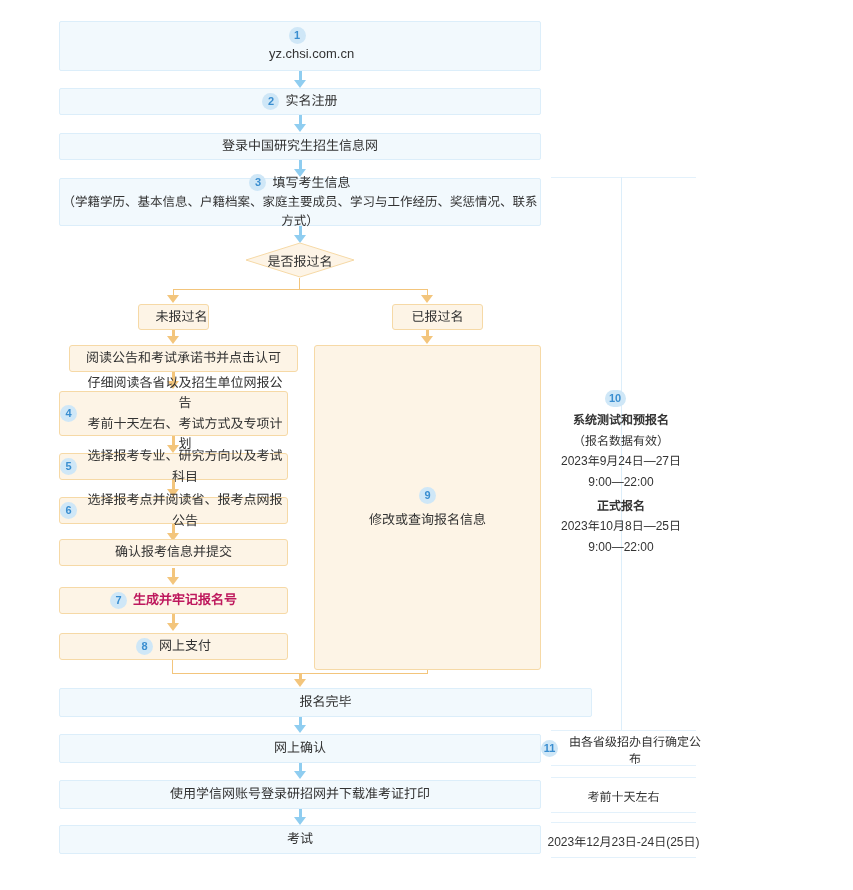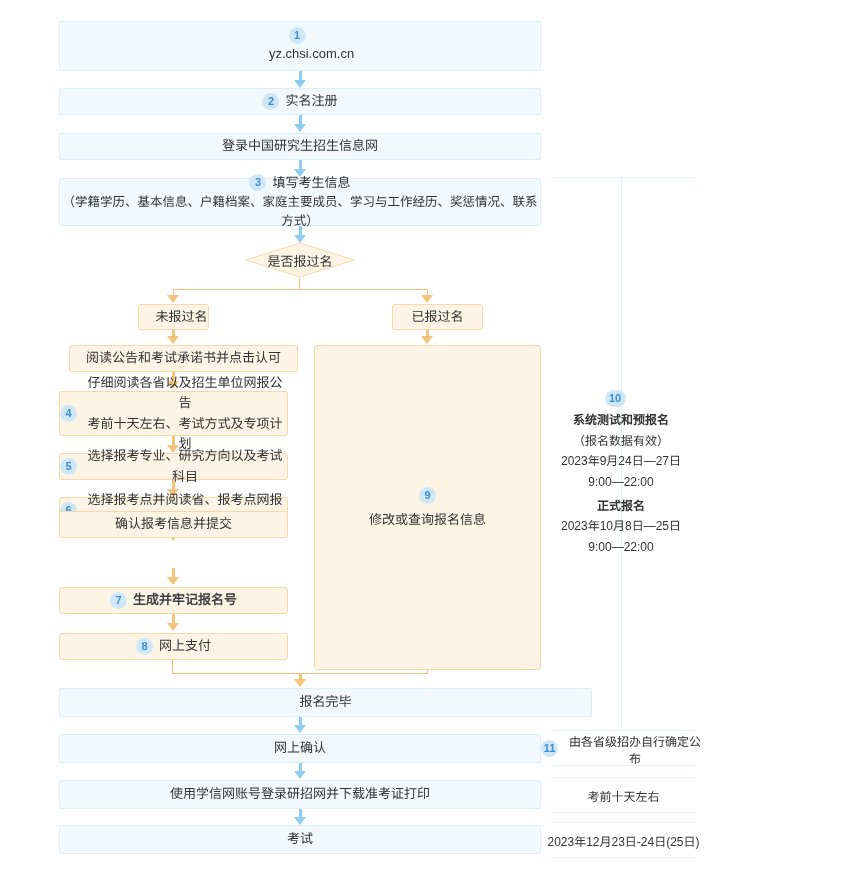--- a/index.html
+++ b/index.html
@@ -41,21 +41,21 @@
     display:inline-flex;align-items:center;justify-content:center;
     width:17px;height:17px;border-radius:50%;
     background:#cfe7f7;color:#3a8ed0;
     font-size:11px;font-weight:600;line-height:1;
     vertical-align:middle;margin-right:6px;flex:0 0 auto;
   }
   .badge.wide{width:21px;border-radius:9px;}
 
   .label-row{display:flex;align-items:center;justify-content:center;gap:0;}
   .txt{display:inline-block;}
-  .txt.red{color:#404040;font-weight:700;}
+  .txt.red{color:#be185d;font-weight:700;}
   .two-line{display:block;}
   .two-line .l1,.two-line .l2{display:block;}
   .vline{position:absolute;width:1px;background:#8fcdf0;}
   .vline.orange{background:#f3c57c;}
   .hline{position:absolute;height:1px;background:#f3c57c;}
   .arrow{position:absolute;width:0;height:0;
          border-left:6px solid transparent;border-right:6px solid transparent;
          border-top:8px solid #8fcdf0;}
   .arrow.orange{border-top-color:#f3c57c;}
 
@@ -177,21 +177,21 @@
 
   <div class="node box-orange" style="left:59px;top:497px;width:229px;height:27px;">
     <div class="label-row">
       <span class="badge">6</span>
       <span class="txt">选择报考点并阅读省、报考点网报公告</span>
     </div>
   </div>
   <div class="shaft orange" style="left:172px;top:524px;height:11px;"></div>
   <div class="arrow orange" style="left:167px;top:533px;"></div>
 
-  <div class="node box-orange" style="left:59px;top:511px;width:229px;height:27px;">
+  <div class="node box-orange" style="left:59px;top:539px;width:229px;height:27px;">
     <span class="txt">确认报考信息并提交</span>
   </div>
   <div class="shaft orange" style="left:172px;top:568px;height:11px;"></div>
   <div class="arrow orange" style="left:167px;top:577px;"></div>
 
   <div class="node box-orange" style="left:59px;top:587px;width:229px;height:27px;">
     <div class="label-row">
       <span class="badge">7</span>
       <span class="txt red">生成并牢记报名号</span>
     </div>

